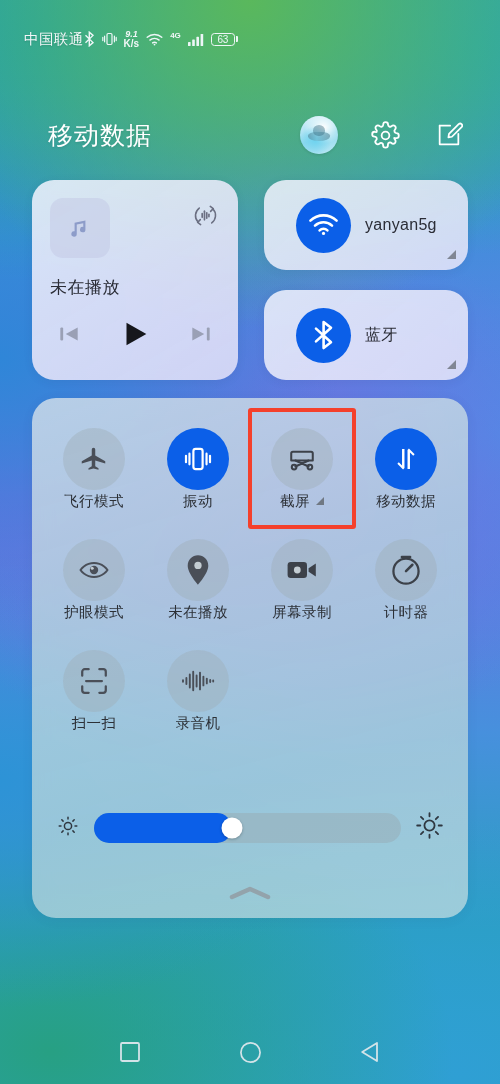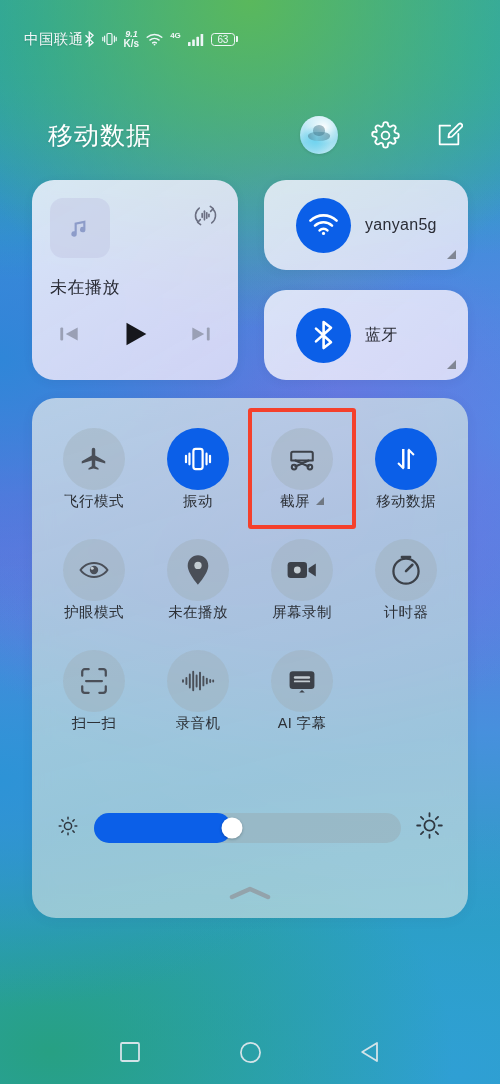--- a/index.html
+++ b/index.html
@@ -455,33 +455,20 @@
         <div class="tile-icon">
           <svg width="34" height="26" viewBox="0 0 34 24" fill="none" stroke="#4a4f58" stroke-width="1.9" stroke-linecap="round">
             <path d="M2 11.2v1.6M5.4 9v6M8.8 5.4v13.2M12.2 2.8v18.4M15.6 6.4v11.2M19 3.6v16.8M22.4 7.6v8.8M25.8 9.6v4.8M29.2 11v2M32.2 11.4v1.2"></path>
           </svg>
         </div>
         <div class="tile-label-row">
           <span class="tile-label">录音机</span>
         </div>
       </div>
 
-      <div class="tile">
-        <div class="tile-icon">
-          <svg width="30" height="28" viewBox="0 0 28 24" fill="#3c4149">
-            <rect x="2.4" y="3" width="23.2" height="16.4" rx="3"></rect>
-            <rect x="6.4" y="7.6" width="15.2" height="2.2" rx="1.1" fill="#c3ccd2"></rect>
-            <rect x="6.4" y="11.6" width="15.2" height="1.6" rx=".8" fill="#c3ccd2"></rect>
-            <path d="M14 20.4l2.6 2.4h-5.2z"></path>
-          </svg>
-        </div>
-        <div class="tile-label-row">
-          <span class="tile-label">AI 字幕</span>
-        </div>
-      </div>
 
     </div>
 
     <div class="brightness">
       <span>
         <svg width="24" height="24" viewBox="0 0 24 24" fill="none" stroke="#2f3740" stroke-width="1.5" stroke-linecap="round">
           <circle cx="12" cy="12" r="3.6"></circle>
           <path d="M12 3.2v1.8M12 19v1.8M3.2 12h1.8M19 12h1.8M5.8 5.8l1.3 1.3M16.9 16.9l1.3 1.3M18.2 5.8l-1.3 1.3M7.1 16.9l-1.3 1.3"></path>
         </svg>
       </span>

